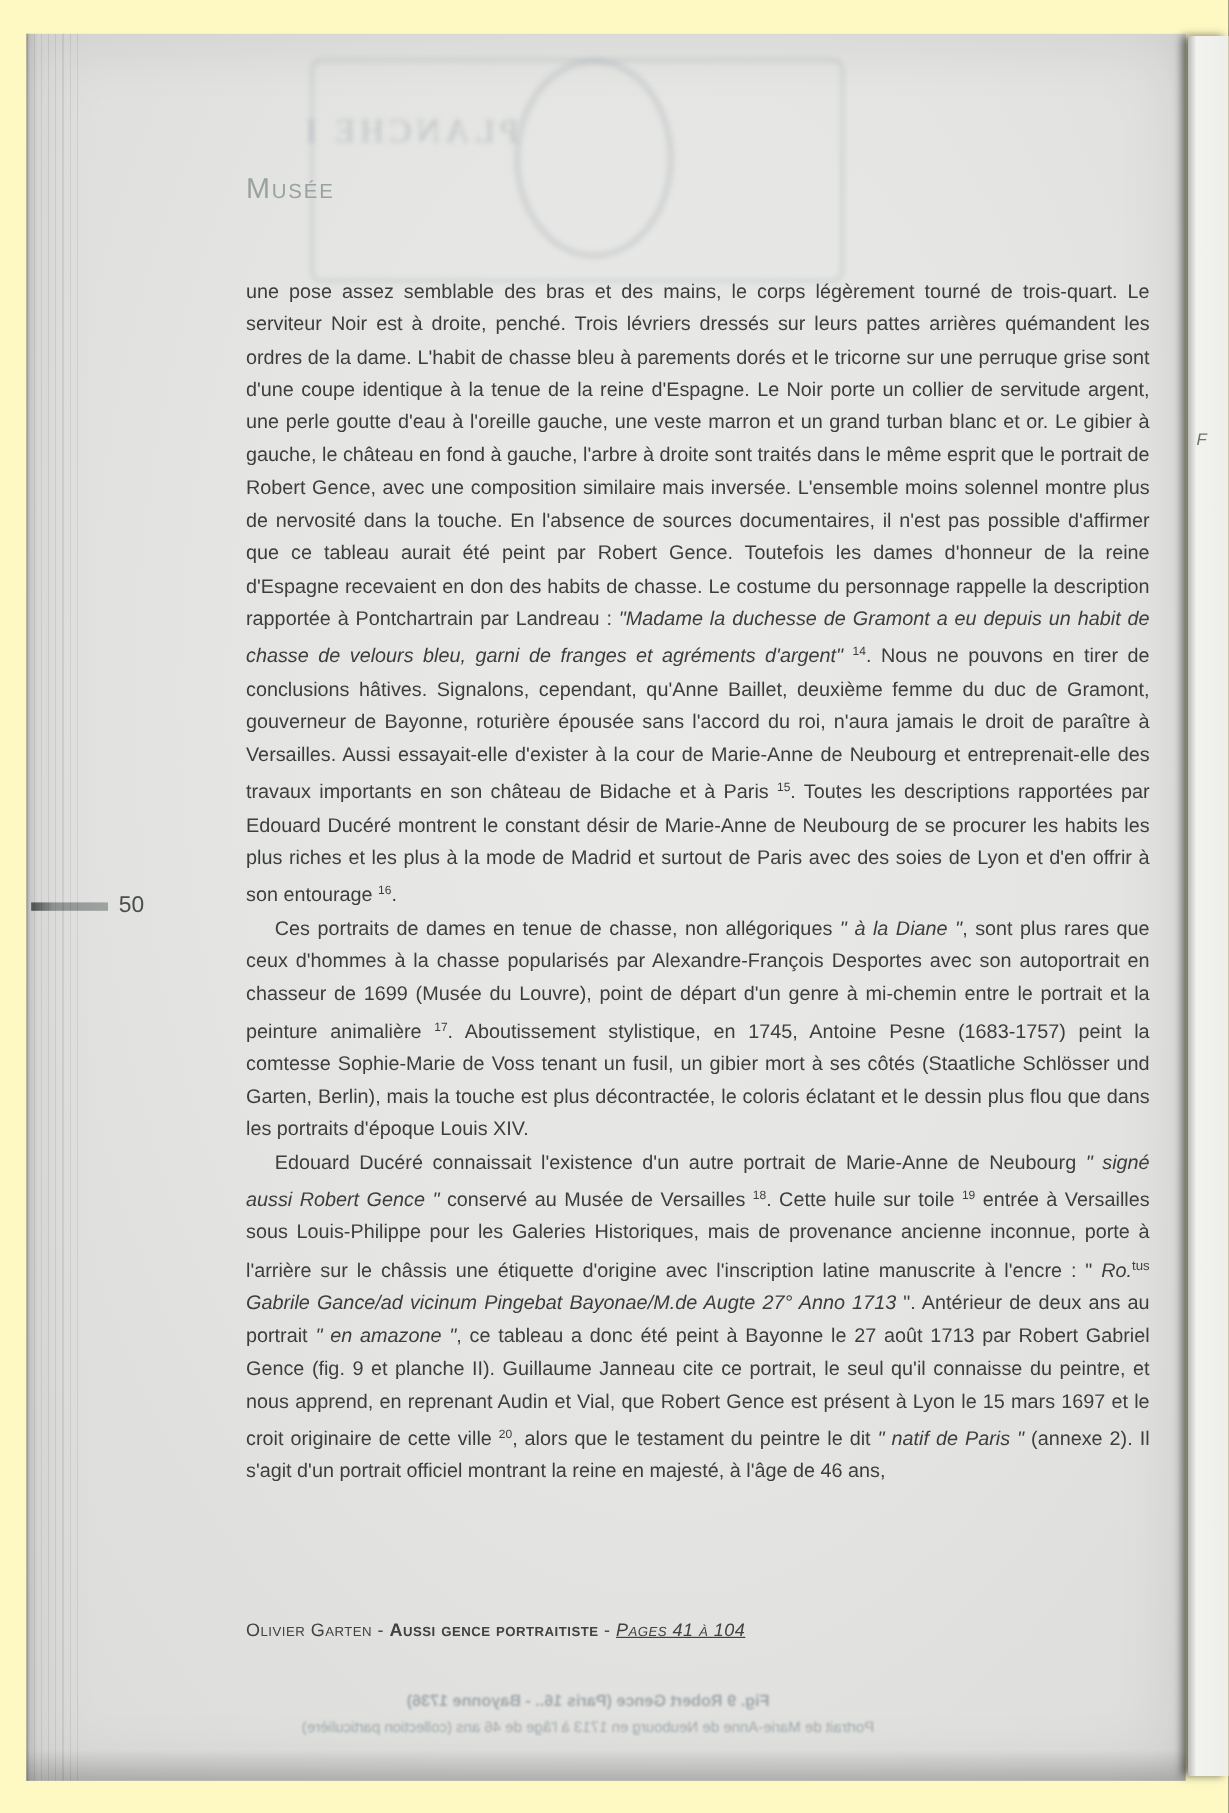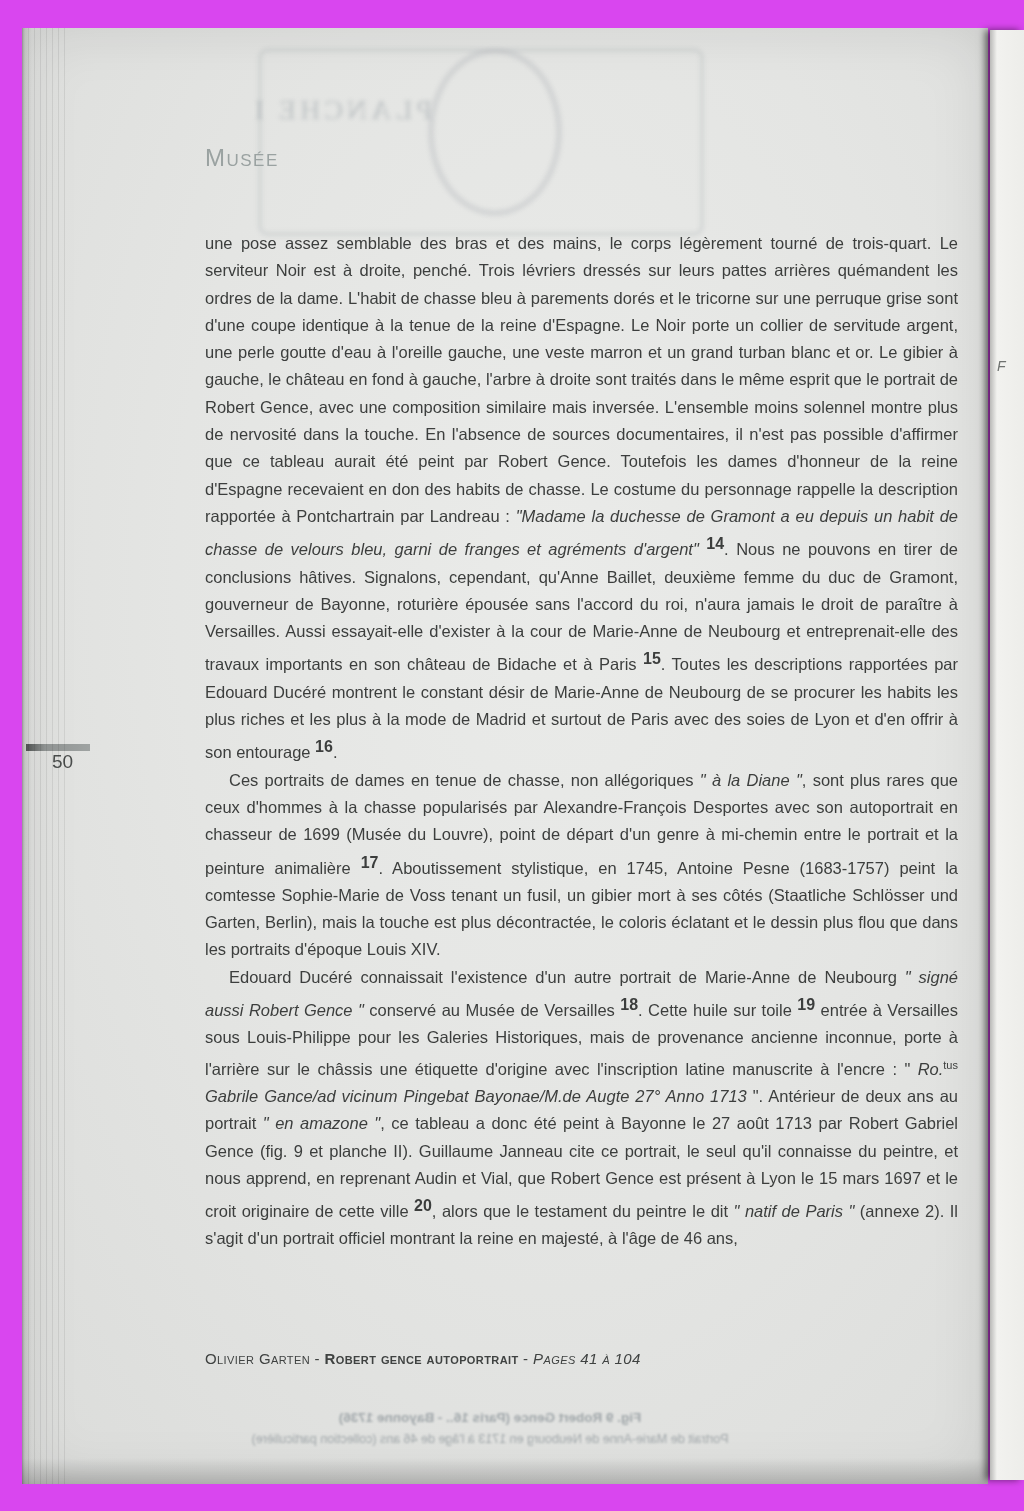--- a/index.html
+++ b/index.html
@@ -1,19 +1,19 @@
 <!DOCTYPE html>
 <html lang="fr"><head>
 <meta charset="utf-8">
 <style>
   * { margin:0; padding:0; box-sizing:border-box; }
   html,body { background:#000; }
   .stage {
     position:relative; width:1024px; height:1511px; overflow:hidden;
-    background:#d946ef;
+    background:#fef9c3;
     font-family:"Liberation Sans", sans-serif;
   }
   
   .page {
     position:absolute; left:22px; top:28px; width:966px; height:1456px;
     background: radial-gradient(ellipse at 55% 38%, #eaebe9 0%, #e4e5e3 50%, #dbdcda 100%);
     box-shadow: inset 0 0 60px rgba(0,0,0,0.10);
   }
   .page-left-edge {
     position:absolute; left:0; top:0; bottom:0; width:44px; pointer-events:none;
@@ -58,43 +58,43 @@
     transform:scaleX(-1); filter:blur(1px); color:rgba(108,118,126,0.55); pointer-events:none;
   }
   .ghost-caption .l1 { font-size:13.5px; font-weight:bold; }
   .ghost-caption .l2 { font-size:12.5px; margin-top:7px; }
   
   .musee {
     position:absolute; left:183px; top:116px;
     font-variant:small-caps; font-size:24px; letter-spacing:1.5px; color:#9aa2a1;
   }
   .margin-marker {
-    position:absolute; left:4px; top:716px; display:flex; align-items:center;flex-direction:column;
+    position:absolute; left:4px; top:716px; display:flex; align-items:center;
   }
   .margin-bar {
     width:64px; height:7px; margin-right:9px;
     background:linear-gradient(90deg,#4f5251 0,#8f9392 30%,#9fa3a2 100%);
   }
   .margin-num { font-size:19px; color:#4a4d4c; }
   .article {
     position:absolute; left:183px; top:202px; width:753px;
     color:#3c3e3d; font-size:16.5px; line-height:27.3px; text-align:justify;
     hyphens:auto;
   }
   .para { margin:0; }
   .para.indent { text-indent:24px; }
   .ri { font-style:italic; }
-  .rs { font-weight:bold; font-size:16px; vertical-align:6px; letter-spacing:0; }
+  .rs { font-weight:normal; font-size:10px; vertical-align:6px; letter-spacing:0; }
   .ris { font-size:11px; vertical-align:6px; }
   .footer {
     position:absolute; left:183px; top:1322px;
     font-variant:small-caps; font-size:15px; letter-spacing:.4px; color:#3f4241;
   }
   .footer .title { font-weight:bold; }
-  .footer .pages { font-style:italic; }
+  .footer .pages { font-style:italic;text-decoration:underline; }
 </style>
 </head>
 <body>
 
 <div class="stage">
 
   <div class="page">
 
     <div class="ghost-plate">
       <div class="ghost-frame"></div>
@@ -108,21 +108,21 @@
       <div class="margin-bar"></div>
       <span class="margin-num">50</span>
     </div>
 
     <div class="article">
         <p class="para"><span class="rn">une pose assez semblable des bras et des mains, le corps légèrement tourné de trois-quart. Le serviteur Noir est à droite, penché. Trois lévriers dressés sur leurs pattes arrières quémandent les ordres de la dame. L'habit de chasse bleu à parements dorés et le tricorne sur une perruque grise sont d'une coupe identique à la tenue de la reine d'Espagne. Le Noir porte un collier de servitude argent, une perle goutte d'eau à l'oreille gauche, une veste marron et un grand turban blanc et or. Le gibier à gauche, le château en fond à gauche, l'arbre à droite sont traités dans le même esprit que le portrait de Robert Gence, avec une composition similaire mais inversée. L'ensemble moins solennel montre plus de nervosité dans la touche. En l'absence de sources documentaires, il n'est pas possible d'affirmer que ce tableau aurait été peint par Robert Gence. Toutefois les dames d'honneur de la reine d'Espagne recevaient en don des habits de chasse. Le costume du personnage rappelle la description rapportée à Pontchartrain par Landreau : </span><span class="ri">"Madame la duchesse de Gramont a eu depuis un habit de chasse de velours bleu, garni de franges et agréments d'argent"</span><span class="rn"> </span><span class="rs">14</span><span class="rn">. Nous ne pouvons en tirer de conclusions hâtives. Signalons, cependant, qu'Anne Baillet, deuxième femme du duc de Gramont, gouverneur de Bayonne, roturière épousée sans l'accord du roi, n'aura jamais le droit de paraître à Versailles. Aussi essayait-elle d'exister à la cour de Marie-Anne de Neubourg et entreprenait-elle des travaux importants en son château de Bidache et à Paris </span><span class="rs">15</span><span class="rn">. Toutes les descriptions rapportées par Edouard Ducéré montrent le constant désir de Marie-Anne de Neubourg de se procurer les habits les plus riches et les plus à la mode de Madrid et surtout de Paris avec des soies de Lyon et d'en offrir à son entourage </span><span class="rs">16</span><span class="rn">.</span></p>
         <p class="para indent"><span class="rn">Ces portraits de dames en tenue de chasse, non allégoriques </span><span class="ri">" à la Diane "</span><span class="rn">, sont plus rares que ceux d'hommes à la chasse popularisés par Alexandre-François Desportes avec son autoportrait en chasseur de 1699 (Musée du Louvre), point de départ d'un genre à mi-chemin entre le portrait et la peinture animalière </span><span class="rs">17</span><span class="rn">. Aboutissement stylistique, en 1745, Antoine Pesne (1683-1757) peint la comtesse Sophie-Marie de Voss tenant un fusil, un gibier mort à ses côtés (Staatliche Schlösser und Garten, Berlin), mais la touche est plus décontractée, le coloris éclatant et le dessin plus flou que dans les portraits d'époque Louis XIV.</span></p>
         <p class="para indent"><span class="rn">Edouard Ducéré connaissait l'existence d'un autre portrait de Marie-Anne de Neubourg </span><span class="ri">" signé aussi Robert Gence "</span><span class="rn"> conservé au Musée de Versailles </span><span class="rs">18</span><span class="rn">. Cette huile sur toile </span><span class="rs">19</span><span class="rn"> entrée à Versailles sous Louis-Philippe pour les Galeries Historiques, mais de provenance ancienne inconnue, porte à l'arrière sur le châssis une étiquette d'origine avec l'inscription latine manuscrite à l'encre : " </span><span class="ri">Ro.</span><span class="ris">tus</span><span class="ri"> Gabrile Gance/ad vicinum Pingebat Bayonae/M.de Augte 27° Anno 1713 </span><span class="rn">". Antérieur de deux ans au portrait </span><span class="ri">" en amazone "</span><span class="rn">, ce tableau a donc été peint à Bayonne le 27 août 1713 par Robert Gabriel Gence (fig. 9 et planche II). Guillaume Janneau cite ce portrait, le seul qu'il connaisse du peintre, et nous apprend, en reprenant Audin et Vial, que Robert Gence est présent à Lyon le 15 mars 1697 et le croit originaire de cette ville </span><span class="rs">20</span><span class="rn">, alors que le testament du peintre le dit </span><span class="ri">" natif de Paris "</span><span class="rn"> (annexe 2). Il s'agit d'un portrait officiel montrant la reine en majesté, à l'âge de 46 ans,</span></p>
       </div>
 
-    <div class="footer"><span class="author">Olivier Garten</span><span> - </span><span class="title">Robert gence autoportrait</span><span> - </span><span class="pages">Pages 41 à 104</span>
+    <div class="footer"><span class="author">Olivier Garten</span><span> - </span><span class="title">Aussi gence portraitiste</span><span> - </span><span class="pages">Pages 41 à 104</span>
     </div>
 
     <div class="ghost-caption">
       <div class="l1">Fig. 9 Robert Gence (Paris 16.. - Bayonne 1736)</div>
       <div class="l2">Portrait de Marie-Anne de Neubourg en 1713 à l'âge de 46 ans (collection particulière)</div>
     </div>
 
     <div class="page-left-edge"></div>
     <div class="page-bottom-shade"></div>
   </div>

